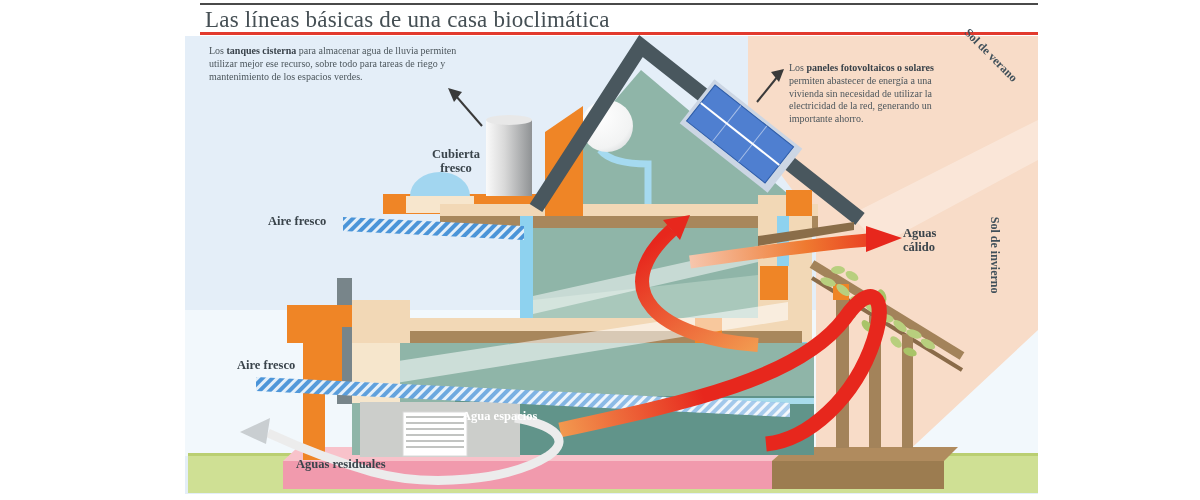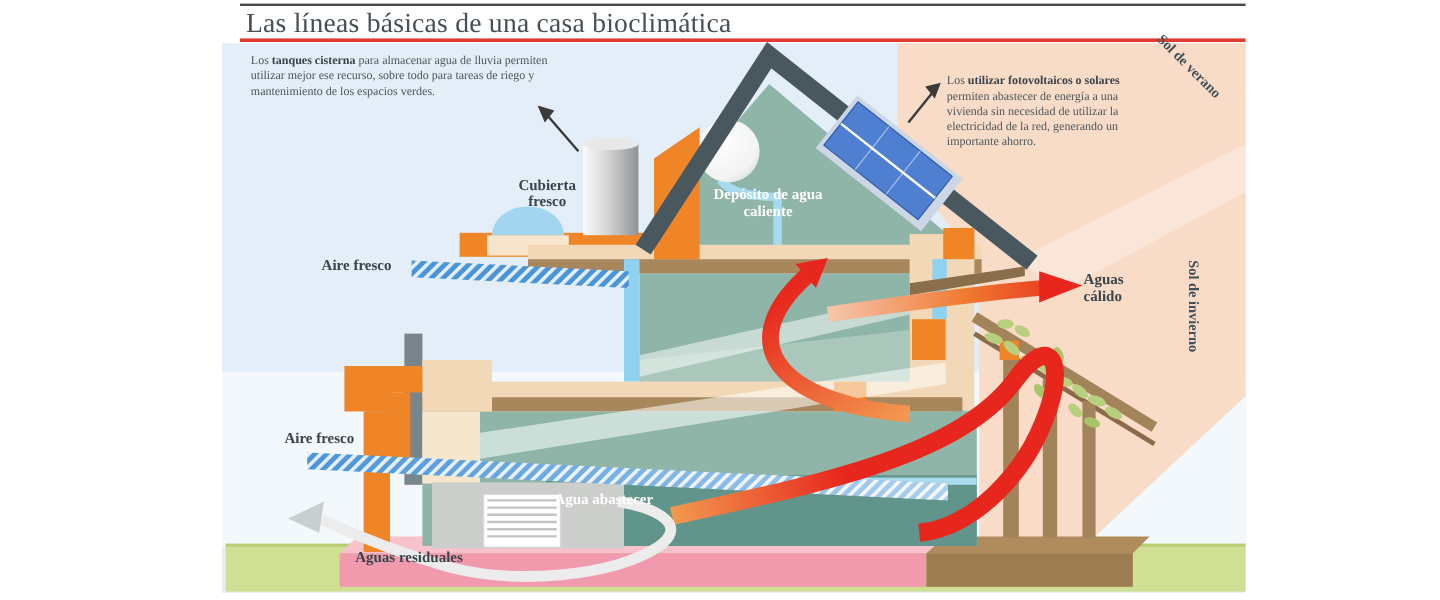--- a/index.html
+++ b/index.html
@@ -192,26 +192,25 @@
   </svg>
 
   <div class="abs" id="topline"></div>
   <div class="abs" id="title">Las líneas básicas de una casa bioclimática</div>
   <div class="abs" id="redline"></div>
 
   <div class="abs annot" id="b1">
     <span>Los </span><b>tanques cisterna</b><span> para almacenar agua de lluvia permiten utilizar mejor ese recurso, sobre todo para tareas de riego y mantenimiento de los espacios verdes.</span>
   </div>
   <div class="abs annot" id="b3">
-    <span>Los </span><b>utilizar fotovoltaicos o solares</b><span> permiten abastecer de energía a una vivienda sin necesidad de utilizar la electricidad de la red, generando un importante ahorro.</span>
+    <span>Los </span><b>paneles fotovoltaicos o solares</b><span> permiten abastecer de energía a una vivienda sin necesidad de utilizar la electricidad de la red, generando un importante ahorro.</span>
   </div>
 
   <div class="abs lbl" id="lbl-cubierta">Cubierta fresco</div>
-  <div class="abs lbl white" id="lbl-deposito">Depósito de agua caliente</div>
   <div class="abs lbl" id="lbl-airefresco1">Aire fresco</div>
   <div class="abs lbl" id="lbl-airefresco2">Aire fresco</div>
   <div class="abs lbl" id="lbl-airecalido">Aguas cálido</div>
-  <div class="abs lbl white" id="lbl-aguacaliente">Agua abastecer</div>
+  <div class="abs lbl white" id="lbl-aguacaliente">Agua espacios</div>
   <div class="abs lbl" id="lbl-aguasresiduales">Aguas residuales</div>
   <div class="abs sun" id="sol-verano">Sol de verano</div>
   <div class="abs sun" id="sol-invierno">Sol de invierno</div>
 
 </div>
 
 </body></html>

